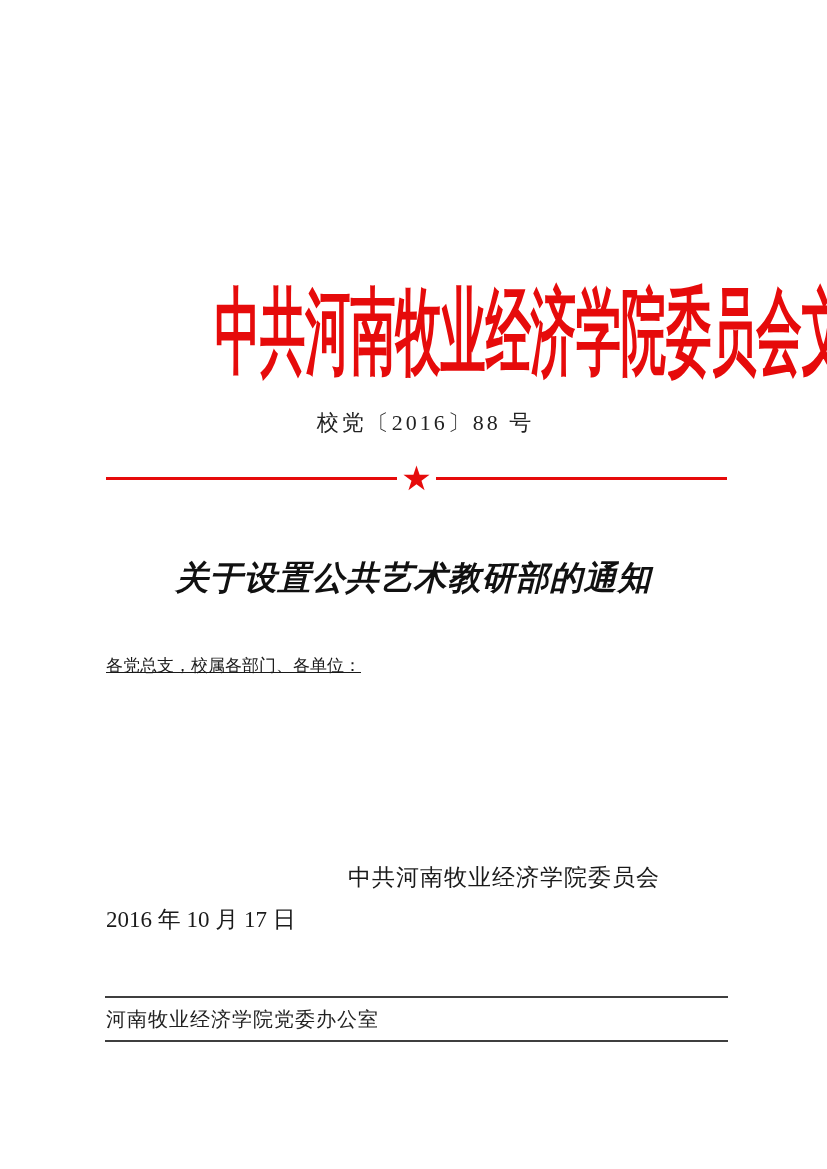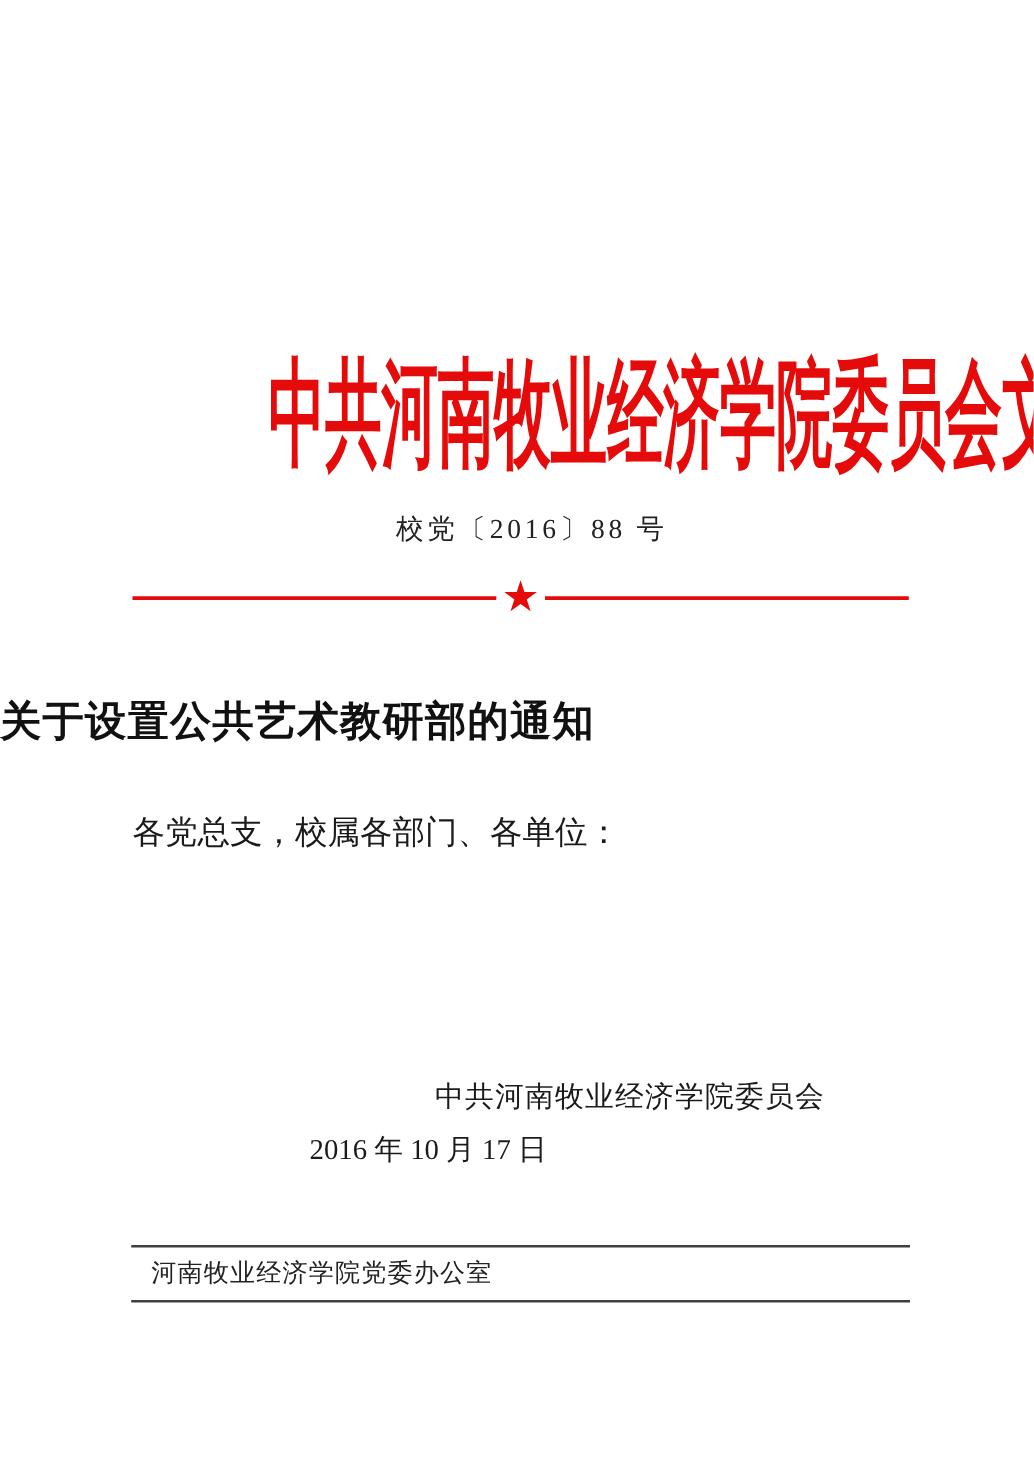--- a/index.html
+++ b/index.html
@@ -73,37 +73,39 @@
     margin: 0 4px;
     font-family: "DejaVu Sans", sans-serif;
   }
 
   
   .doc-title {
     position: absolute;
     top: 556px;
     left: 0;
     width: 100%;
-    text-align: left;
+    text-align: center;
     font-size: 33px;
     line-height: 44px;
     font-weight: bold;
     letter-spacing: 1px;
     color: #111111;
+    font-style: italic;
   }
 
   
   .body-text {
     position: absolute;
     top: 647px;
     left: 106px;
     right: 100px;
-    font-size: 26px;
+    font-size: 17px;
     line-height: 38px;
     color: #1a1a1a;
+    text-decoration: underline;
   }
   .body-text .line-justify {
     text-indent: 33px;
     text-align: justify;
     text-align-last: justify;
   }
 
   
   .signature {
     position: absolute;
@@ -116,41 +118,41 @@
     font-size: 23px;
     letter-spacing: 1px;
     color: #1a1a1a;
     font-family: Liberation Mono, monospace;
   }
   .sign-date {
     position: absolute;
     top: 904px;
     left: 106px;
     right: 100px;
-    text-align: center;
+    text-align: left;
     padding-right: 148px;
     box-sizing: border-box;
     font-size: 23px;
     color: #1a1a1a;
   }
 
   
   .footer-rule {
     position: absolute;
     left: 105px;
     right: 99px;
     height: 2px;
     background: var(--rule);
   }
   .footer-rule.top { top: 996px; }
   .footer-rule.bottom { top: 1040px; }
   .footer-row {
     position: absolute;
     top: 1005px;
-    left: 105px;
+    left: 90px;
     right: 99px;
     display: flex;
     justify-content: space-between;
     align-items: center;
     line-height: 28px;
     padding-left: 16px;
     box-sizing: border-box;
     font-size: 20px;
     letter-spacing: 1px;
     color: #222222;

